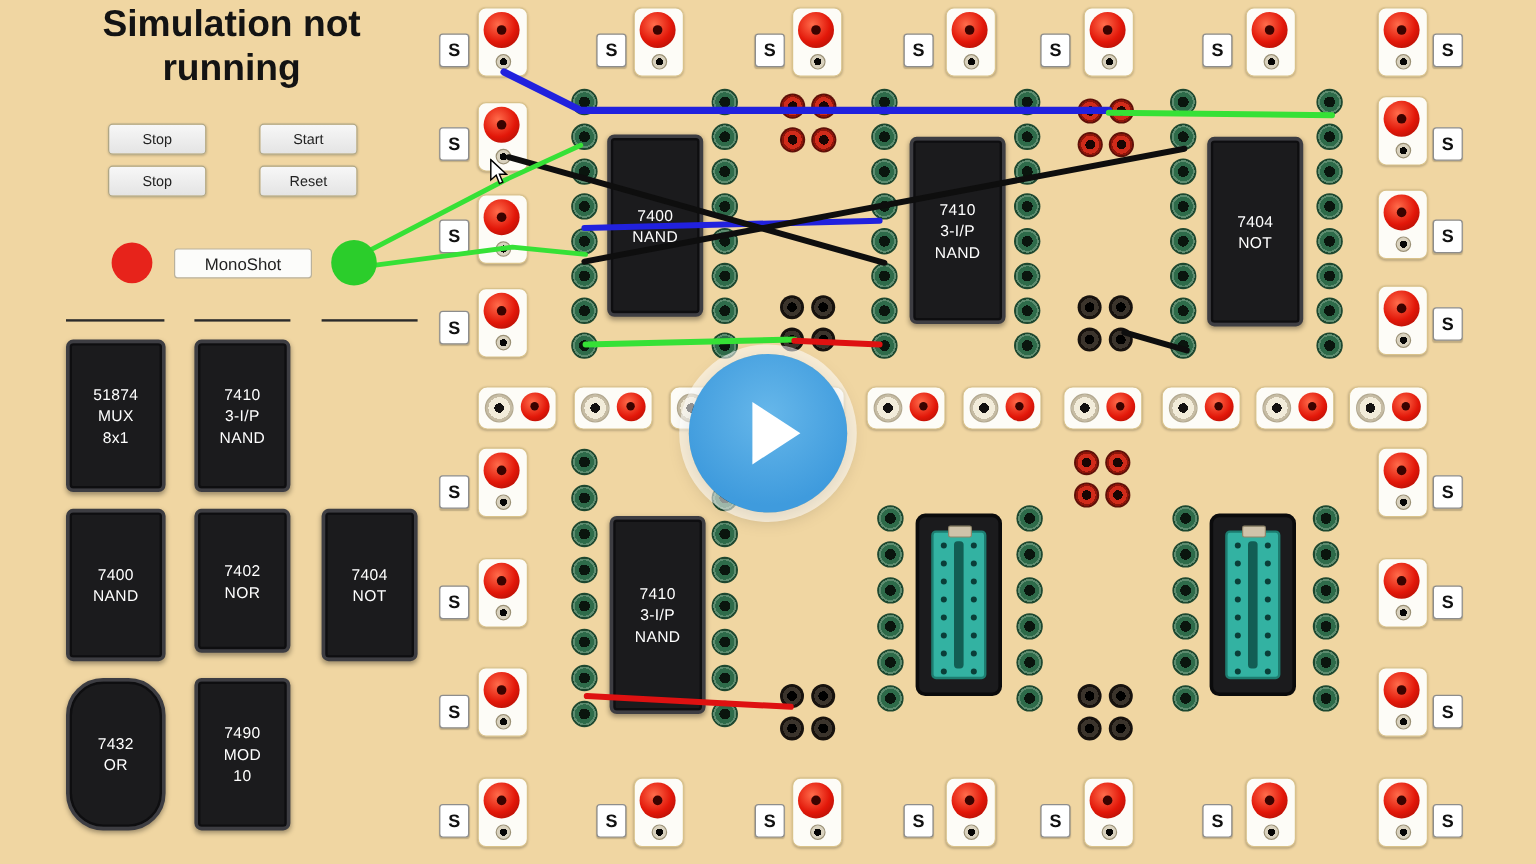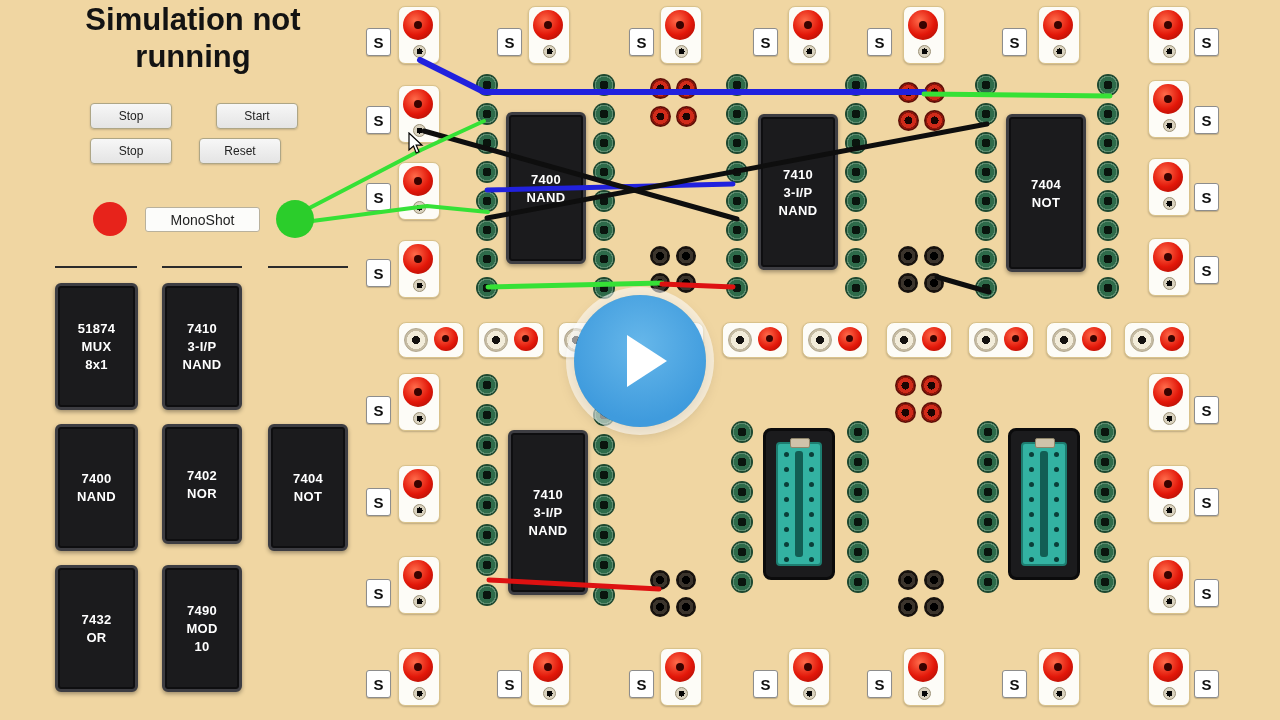--- a/index.html
+++ b/index.html
@@ -15,38 +15,38 @@
   .btn{
     position:absolute;width:80px;height:24px;
     background:linear-gradient(#f7f7f7,#e4e4e4);
     border:1px solid #aea686;border-radius:4px;
     font-size:12px;color:#222;display:flex;align-items:center;justify-content:center;
     box-shadow:0 1px 2px rgba(0,0,0,.18);cursor:pointer;
   }
   #btn-start{left:90px;top:103px}
   #btn-stop{left:216px;top:103px}
   #btn-undo{left:90px;top:138px}
-  #btn-reset{left:199px;top:138px}
+  #btn-reset{left:216px;top:138px}
   .monoshot{
     position:absolute;left:145px;top:207px;width:113px;height:23px;
     background:#fcfcfa;border:1px solid #b9b19c;border-radius:3px;
     font-size:14px;color:#222;display:flex;align-items:center;justify-content:center;cursor:pointer;
   }
   .ind{position:absolute;border-radius:50%;z-index:6;}
   #ind-red{left:93px;top:202px;width:34px;height:34px;}
   #ind-green{left:276px;top:200px;width:38px;height:38px;}
   #board{position:absolute;left:0;top:0;width:1280px;height:720px;}
   .divider{position:absolute;height:2px;background:#2b2b2b;}
   .chip{
     position:absolute;background:#1b1b1d;border:3px solid #3d3d42;border-radius:6px;
     box-shadow:inset 0 0 0 2px #0e0e10,0 2px 4px rgba(0,0,0,.35);
     color:#fff;display:flex;flex-direction:column;align-items:center;justify-content:center;gap:3px;
     cursor:pointer;box-sizing:border-box;
   }
-  .chip-line{font-size:13px;font-weight:700;letter-spacing:.3px;}
+  .chip-line{font-size:13px;font-weight:400;letter-spacing:.3px;}
   .sbox{
     position:absolute;width:23px;height:26px;background:#ffffff;border:1px solid #8d8d8d;
     border-radius:3px;display:flex;align-items:center;justify-content:center;
     font-size:15px;font-weight:700;color:#111;box-shadow:0 1px 1px rgba(0,0,0,.2);cursor:pointer;
   }
   .post-v{
     position:absolute;width:40px;height:56px;background:#fdfcf7;border-radius:7px;
     border:1px solid #d9c28b;box-shadow:0 1px 2px rgba(0,0,0,.22);cursor:pointer;
   }
   .post-v .led{
@@ -124,21 +124,21 @@
       <div class="chip-line">NAND</div>
     </div>
     <div class="chip" style="left: 162px; top: 424px; width: 80px; height: 120px;">
       <div class="chip-line">7402</div>
       <div class="chip-line">NOR</div>
     </div>
     <div class="chip" style="left: 268px; top: 424px; width: 80px; height: 127px;">
       <div class="chip-line">7404</div>
       <div class="chip-line">NOT</div>
     </div>
-    <div class="chip" style="left: 55px; top: 565px; width: 83px; height: 127px;">
+    <div class="chip" style="left: 55px; top: 565px; width: 83px; height: 127px; border-radius: 31px;">
       <div class="chip-line">7432</div>
       <div class="chip-line">OR</div>
     </div>
     <div class="chip" style="left: 162px; top: 565px; width: 80px; height: 127px;">
       <div class="chip-line">7490</div>
       <div class="chip-line">MOD</div>
       <div class="chip-line">10</div>
     </div>
     <div class="chip" style="left: 506px; top: 112px; width: 80px; height: 152px;">
       <div class="chip-line">7400</div>

